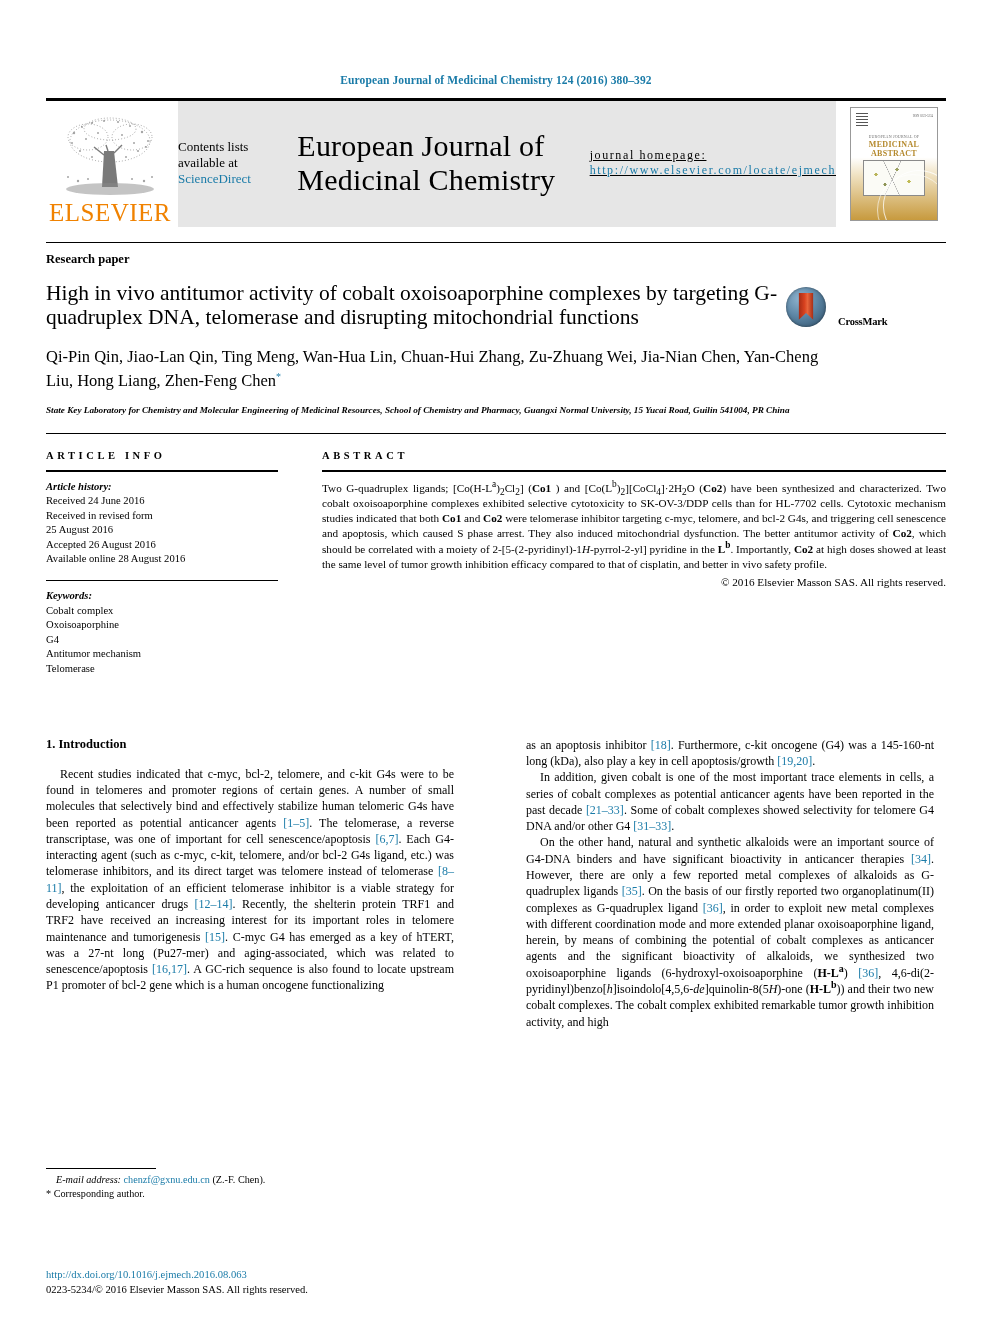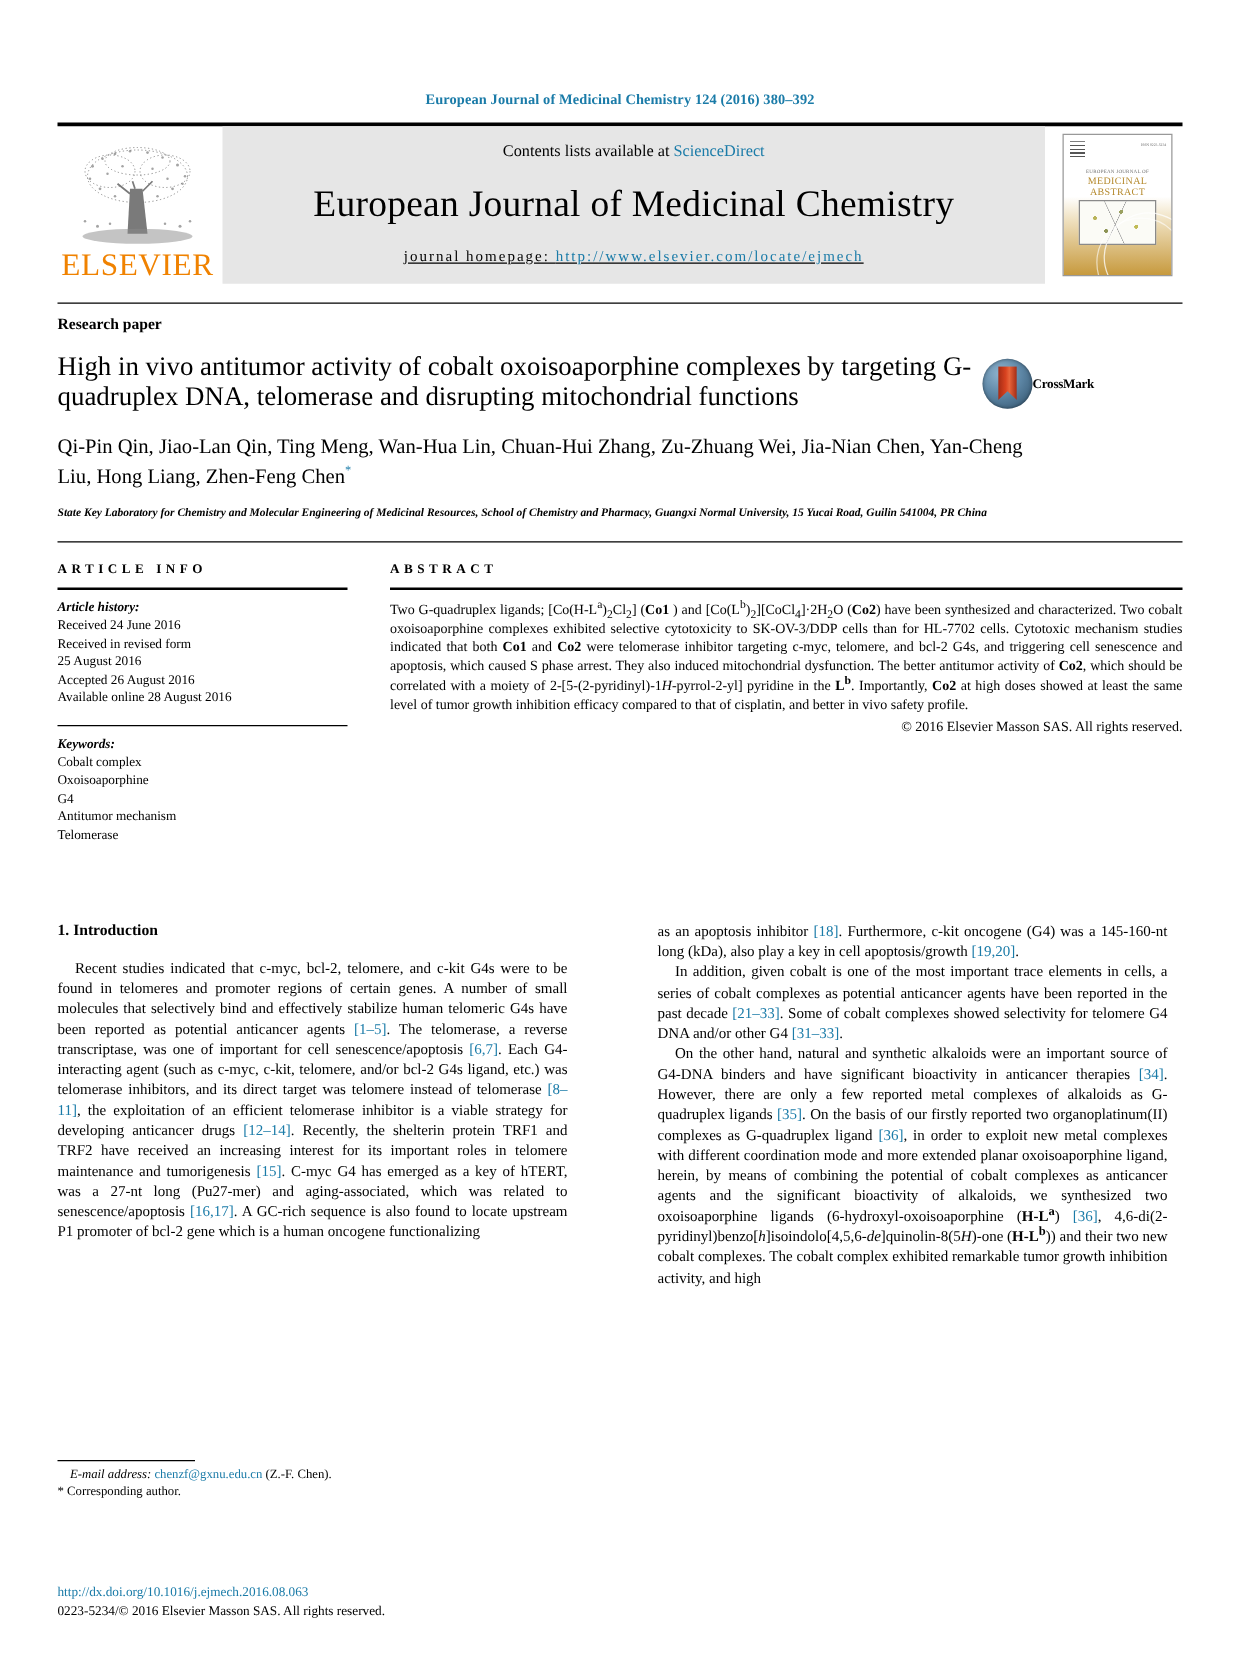--- a/index.html
+++ b/index.html
@@ -56,21 +56,21 @@
     font-size: 25px;
     letter-spacing: 0.5px;
     color: #F08200;
     line-height: 1;
     margin-top: 1px;
   }
   .journal-band {
     flex: 1 1 auto;
     background: #e6e6e6;
     display: flex;
-    flex-direction: column;
+    flex-direction: row;
     align-items: center;
     justify-content: space-between;
     padding: 12px 0 14px 0;
     margin-left: 4px;
   }
   .contents-line {
     font-size: 13px;
     font-family: "Liberation Serif", serif;
   }
   .sciencedirect { color: #1a7ba8; }
@@ -110,21 +110,21 @@
   .cover-issn {
     position:absolute; right:4px; top:6px; font-size:3px; color:#666;
   }
   .cover-journal-sup {
     position: absolute; left: 0; right: 0; top: 26px;
     text-align: center; font-size: 4px; color: #6b6b6b; letter-spacing:.2px;
   }
   .cover-journal-name {
     position: absolute; left: 0; right: 0; top: 32px;
     text-align: center; font-size: 8px; color: #b58a2e;
-    font-weight: normal; line-height: 9px; letter-spacing: .3px;
+    font-weight: bold; line-height: 9px; letter-spacing: .3px;
   }
   .cover-image {
     position: absolute; left: 12px; right: 12px; top: 52px; height: 34px;
     border: 1px solid #8a8a8a; background: #fbfbf6;
     background-image:
       radial-gradient(circle at 20% 40%, #b9b45a 0 1.5px, transparent 1.6px),
       radial-gradient(circle at 55% 25%, #9aa060 0 1.5px, transparent 1.6px),
       radial-gradient(circle at 75% 60%, #c0bb55 0 1.5px, transparent 1.6px),
       radial-gradient(circle at 35% 70%, #8d9355 0 1.5px, transparent 1.6px),
       linear-gradient(115deg, transparent 48%, #9b9b9b 48.5%, transparent 49.5%),
@@ -162,22 +162,22 @@
     font-family: "Liberation Serif", serif;
     flex: 1 1 auto;
     max-width: 740px;
     font-weight: normal;
     margin: 0;
   }
   .crossmark {
     flex: 0 0 auto;
     width: 108px;
     display: flex;
-    align-items: center;
-    gap: 0;
+    align-items: flex-end;
+    gap: 12px;
     margin-top: 6px;
   }
   .cm-badge {
     width: 40px; height: 40px; border-radius: 50%;
     background: radial-gradient(circle at 35% 30%, #8fb4cf 0%, #5d86a5 45%, #2d4d66 100%);
     position: relative;
     box-shadow: inset 0 0 3px rgba(0,0,0,.5);
   }
   .cm-ribbon {
     position: absolute; left: 50%; top: 6px; transform: translateX(-50%);
@@ -206,21 +206,21 @@
     max-width: 830px;
     font-family: "Liberation Serif", serif;
   }
 
   
   .info-abstract {
     margin: 14px 46px 0 46px;
     border-top: 1px solid #000;
     padding-top: 16px;
     display: flex;
-    gap: 34px;
+    gap: 44px;
   }
   .col-info { flex: 0 0 232px; width: 232px; }
   .col-abstract { flex: 1 1 auto; }
   .sec-label {
     font-size: 10.5px;
     font-weight: bold;
     letter-spacing: 3.6px;
     font-family: "Liberation Serif", serif;
     margin-bottom: 9px;
   }

